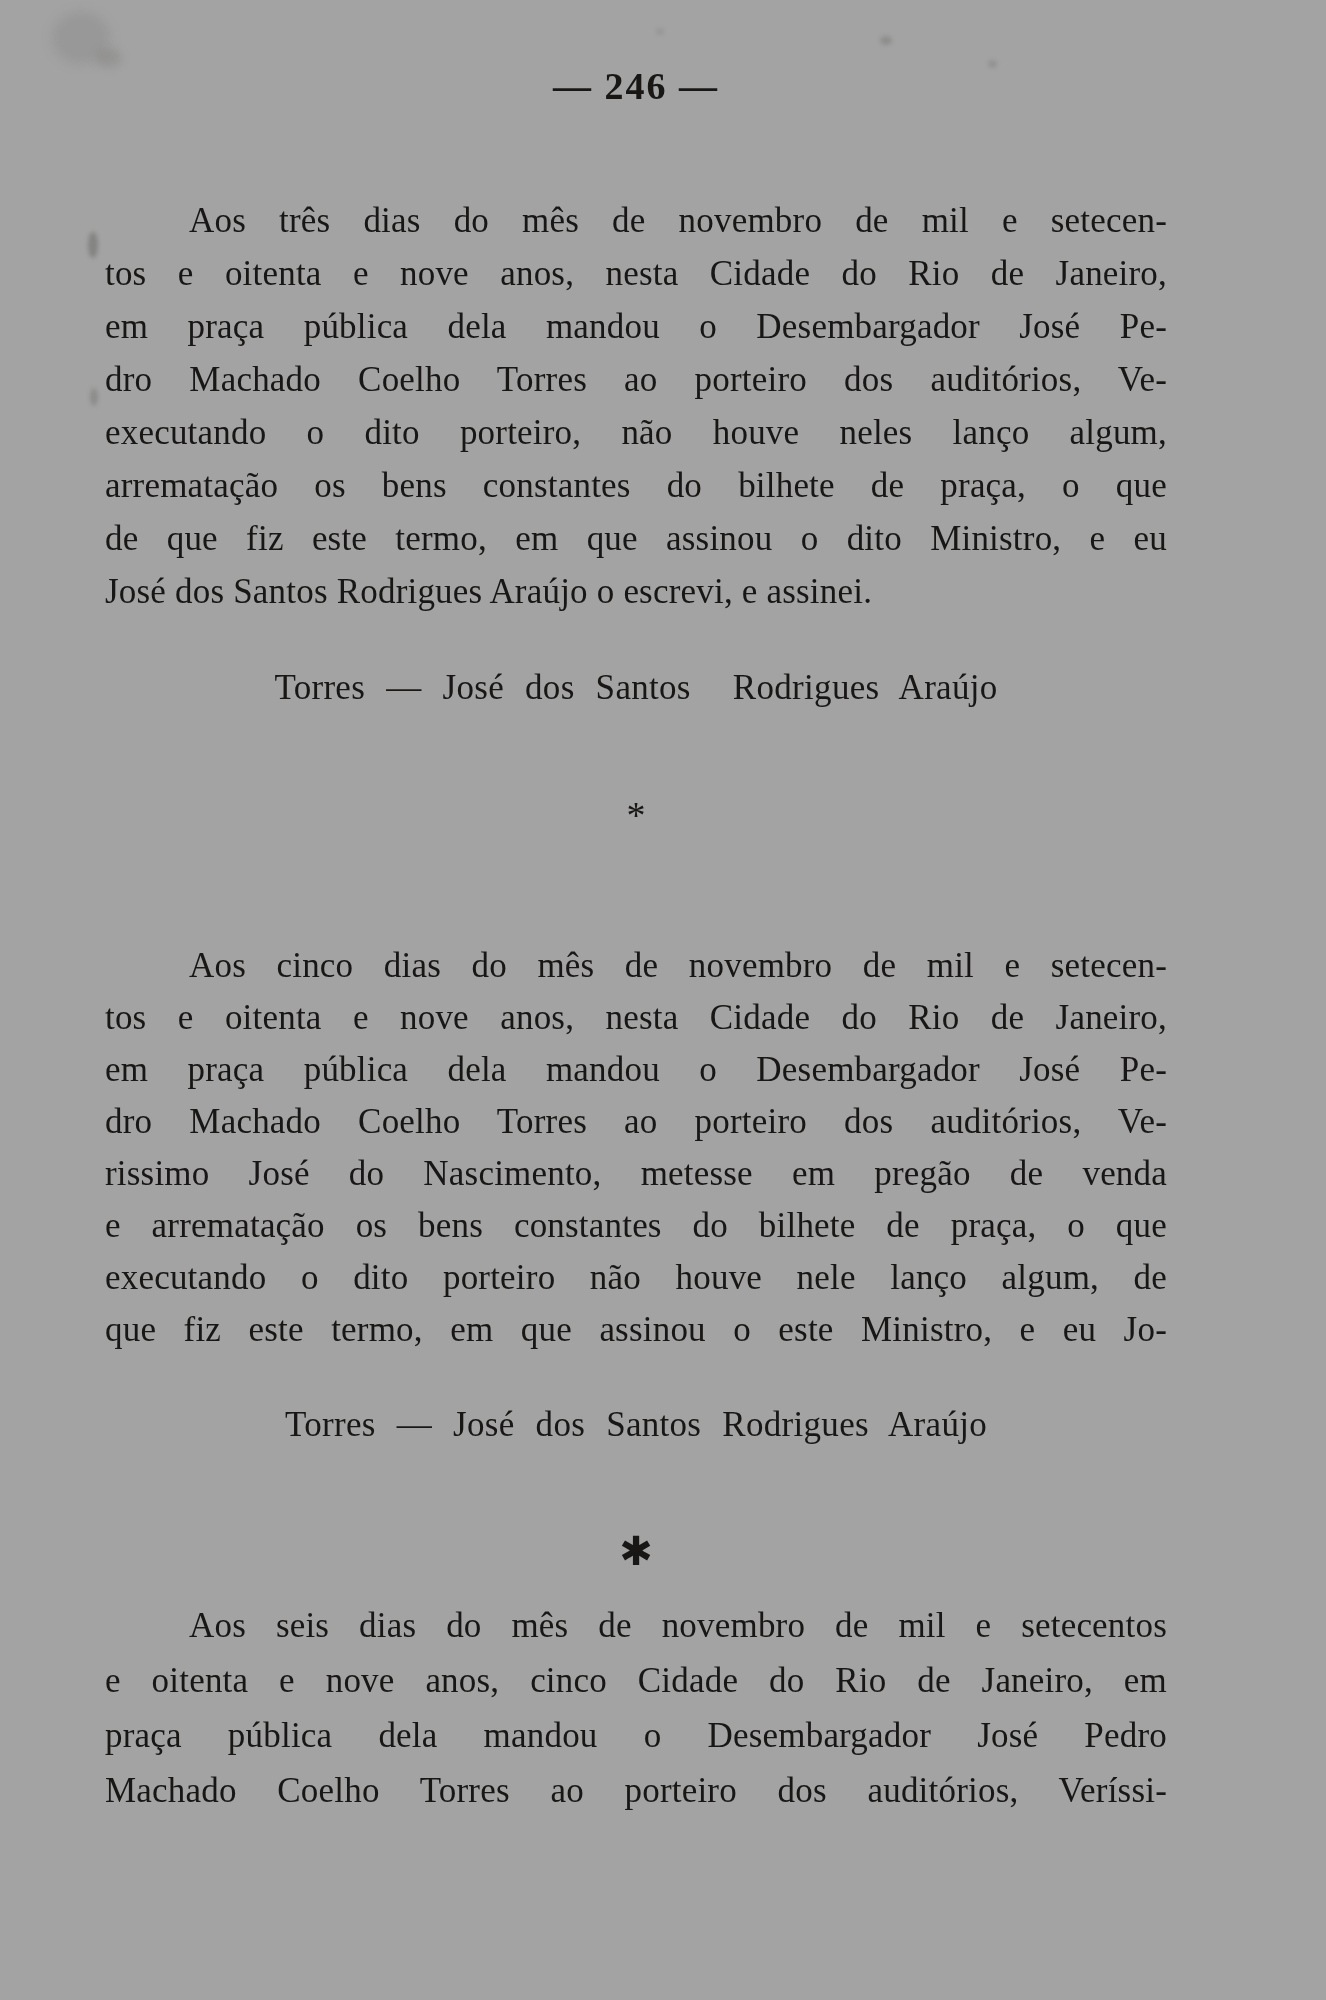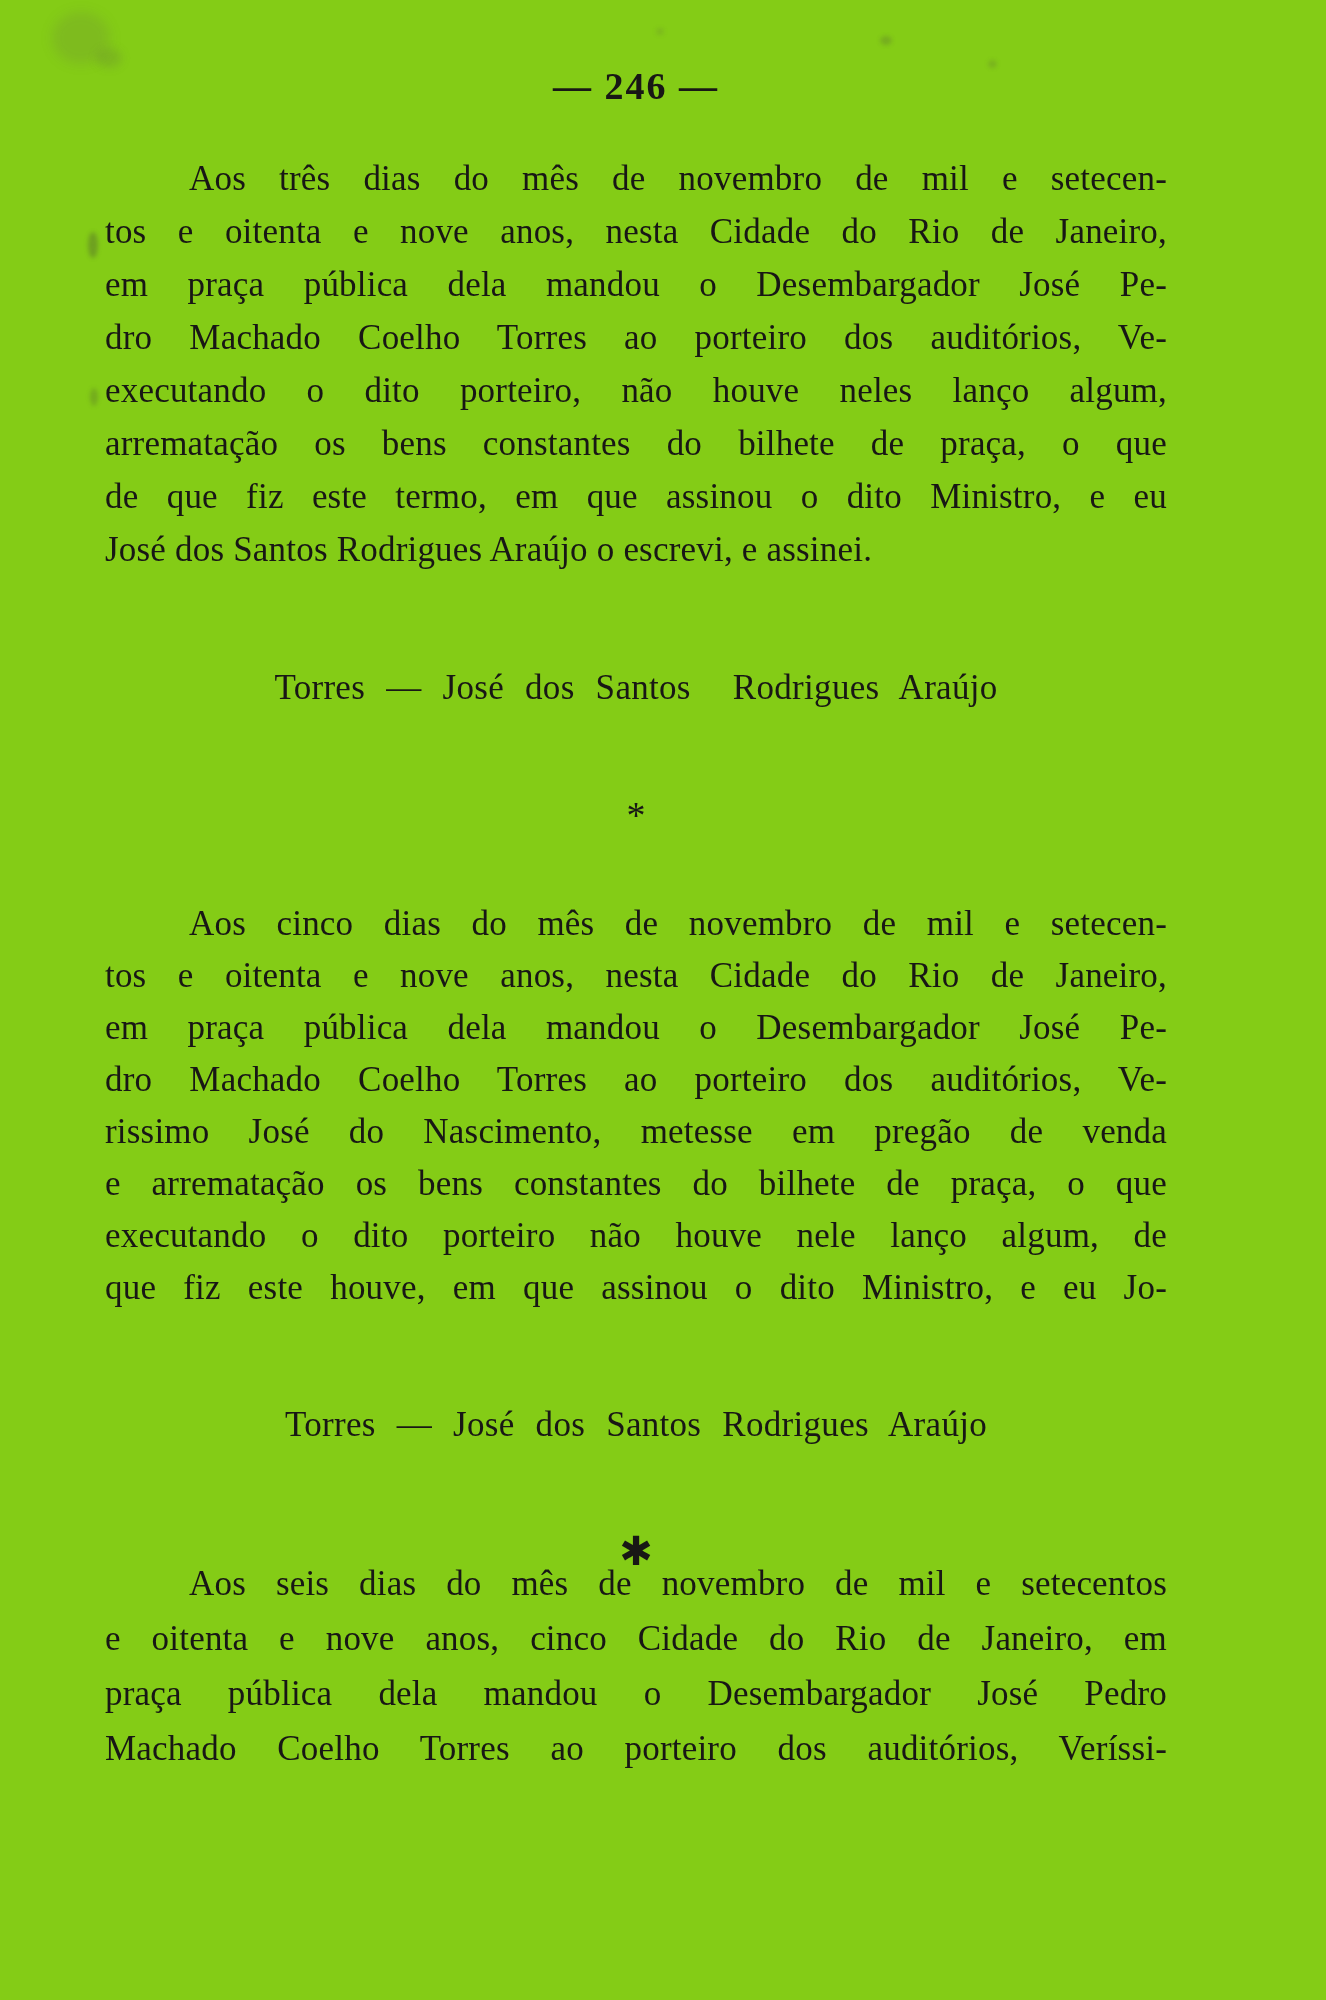--- a/index.html
+++ b/index.html
@@ -5,38 +5,38 @@
   html, body {
     margin: 0;
     padding: 0;
     background: #e9e9e7;
   }
   .page {
     position: relative;
     width: 1326px;
     height: 2000px;
     margin: 0 auto;
-    background: #84cc16;
+    background: #a3a3a3;
     overflow: hidden;
     font-family: "Liberation Serif", "DejaVu Serif", serif;
     color: #181715;
   }
   .text-block {
     position: absolute;
     left: 105px;
     width: 1062px;
   }
   .page-number {
     top: 64px;
     text-align: center;
     font-size: 38px;
     font-weight: bold;
     letter-spacing: 2px;
   }
-  .paragraph { font-size: 35px; letter-spacing: 0.2px; }
+  .paragraph { font-size: 35px; letter-spacing: 0.2px; margin-top: 42px; }
   .paragraph .line {
     text-align: justify;
     text-align-last: justify;
   }
   .paragraph .line.last {
     text-align-last: left;
   }
   .paragraph .line:first-child {
     text-indent: 84px;
   }
@@ -103,21 +103,21 @@
   <div class="text-block separator sep-1">*</div>
 
   <div class="text-block paragraph para-2">
       <div class="line">Aos cinco dias do mês de novembro de mil e setecen-</div>
       <div class="line">tos e oitenta e nove anos, nesta Cidade do Rio de Janeiro,</div>
       <div class="line">em praça pública dela mandou o Desembargador José Pe-</div>
       <div class="line">dro Machado Coelho Torres ao porteiro dos auditórios, Ve-</div>
       <div class="line">rissimo José do Nascimento, metesse em pregão de venda</div>
       <div class="line">e arrematação os bens constantes do bilhete de praça, o que</div>
       <div class="line">executando o dito porteiro não houve nele lanço algum, de</div>
-      <div class="line">que fiz este houve, em que assinou o dito Ministro, e eu Jo-</div>
+      <div class="line">que fiz este termo, em que assinou o este Ministro, e eu Jo-</div>
     </div>
 
   <div class="text-block signature sig-2">Torres — José dos Santos Rodrigues Araújo</div>
 
   <div class="text-block separator sep-2">✱</div>
 
   <div class="text-block paragraph para-3">
       <div class="line">Aos seis dias do mês de novembro de mil e setecentos</div>
       <div class="line">e oitenta e nove anos, cinco Cidade do Rio de Janeiro, em</div>
       <div class="line">praça pública dela mandou o Desembargador José Pedro</div>

